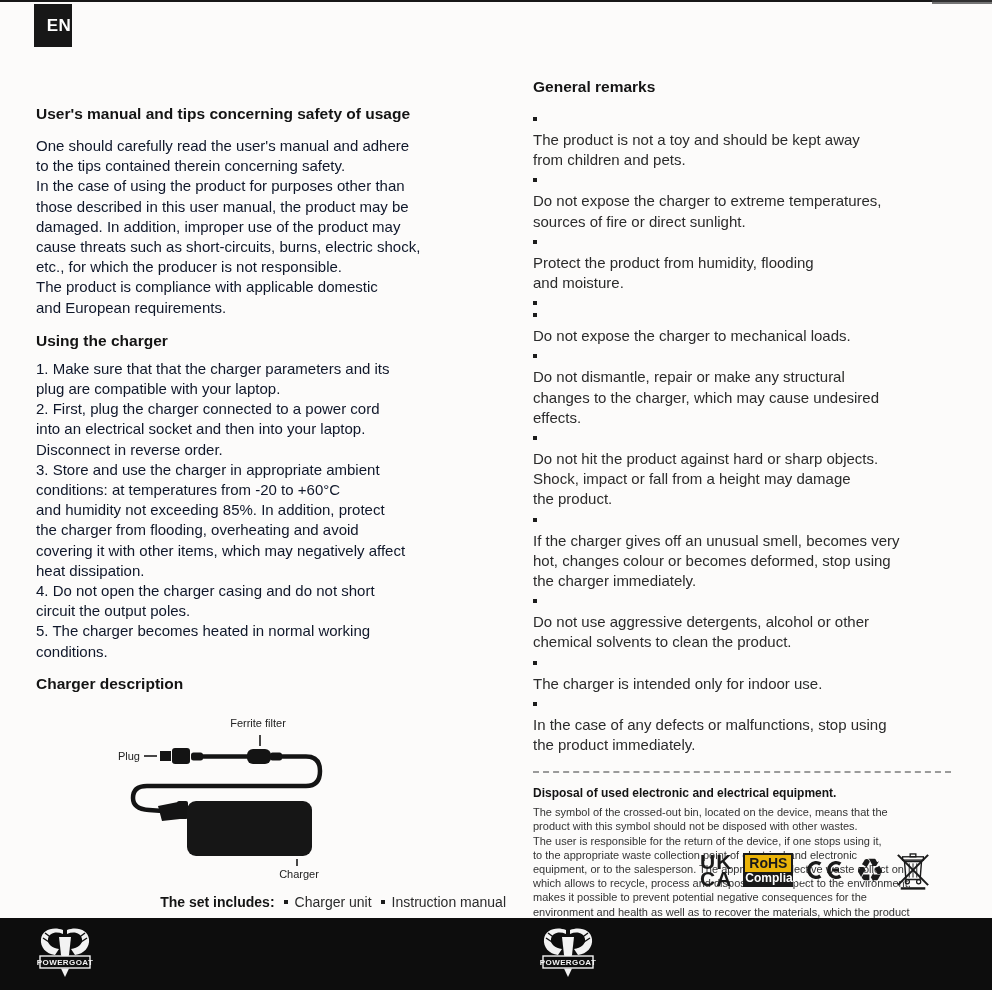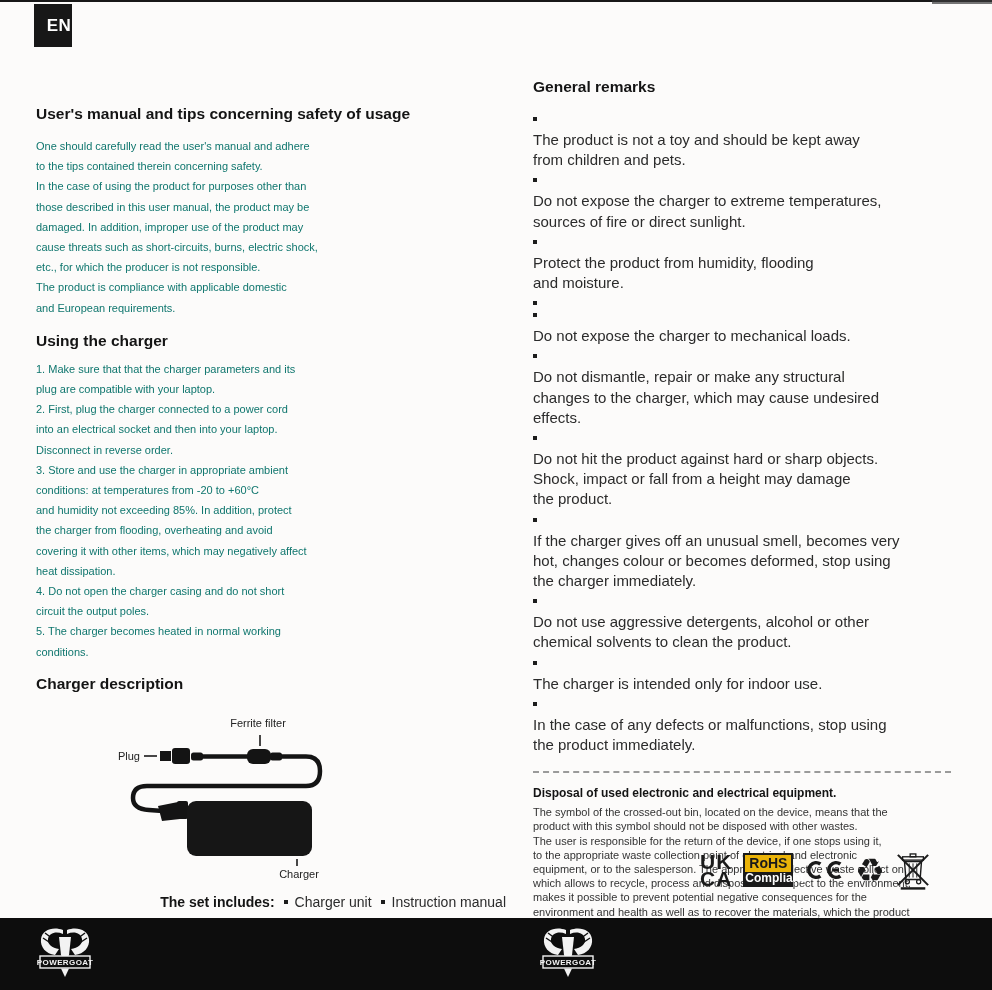--- a/index.html
+++ b/index.html
@@ -19,21 +19,21 @@
     position:absolute; left:34px; top:4px; width:38px; height:43px;
     background:#171717; color:#fff; font-weight:bold; font-size:17px;
     display:flex; align-items:center; justify-content:center; letter-spacing:.5px;padding-left:12px;
   }
 
   .col { position:absolute; }
   .left-col  { left:36px;  top:60px; width:470px; }
   .right-col { left:533px; top:33px; width:432px; }
 
   h2 { font-size:15.5px; font-weight:bold; color:#141414; line-height:20px;margin-top:44px; }
-  .body-text { font-size:11px; line-height:20.2px; white-space:pre-line; color:#0f766e; }
+  .body-text { font-size:15px; line-height:20.2px; white-space:pre-line; color:#0f172a; }
 
   .left-col .intro { margin-top:12px; }
   .left-col .h-using { margin-top:13px; }
   .left-col .numbered { margin-top:8px; }
   .left-col .h-desc { margin-top:12px; }
   .diagram { margin-top:16px; display:block; }
 
   .set-includes { margin-top:6px; font-size:14px; display:flex; align-items:center; gap:9px;justify-content:flex-end; }
   .set-includes .label { font-weight:bold; color:#141414; }
   .inc-item { display:inline-flex; align-items:center; gap:7px; }

